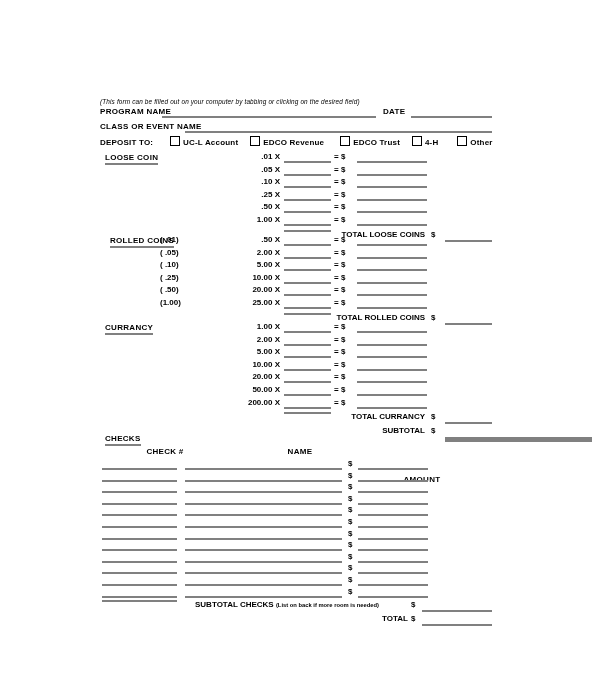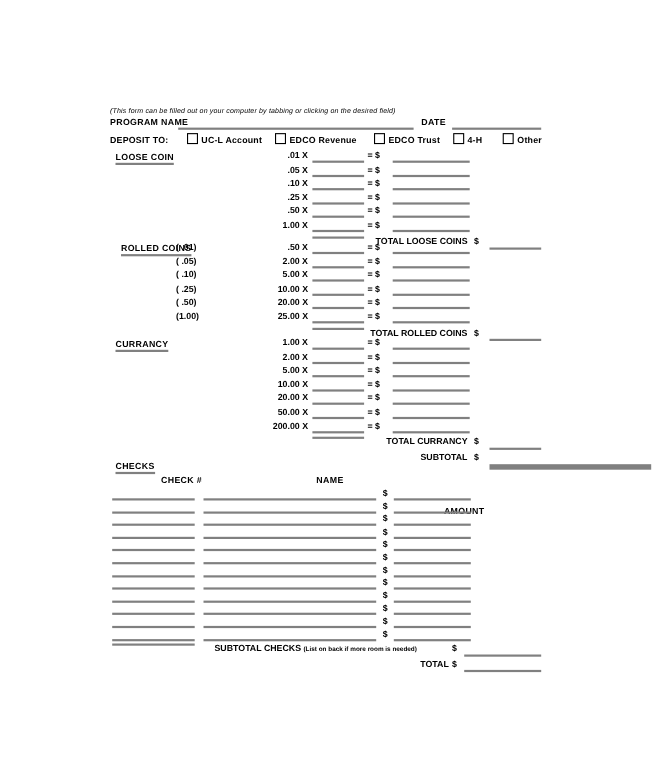--- a/index.html
+++ b/index.html
@@ -268,20 +268,24 @@
 
     <div class="note">(This form can be filled out on your computer by tabbing or clicking on the desired field)</div>
 
     <div class="field-row">
       <span class="lbl" style="left:0;">PROGRAM NAME</span>
       <span class="rule" style="left:62px;width:214px;"></span>
       <span class="lbl" style="left:283px;">DATE</span>
       <span class="rule" style="left:311px;width:81px;"></span>
     </div>
 
+    <div class="field-row">
+      <span class="lbl" style="left:0;">CLASS OR EVENT NAME</span>
+      <span class="rule" style="left:85px;width:307px;"></span>
+    </div>
 
 
     <div class="deposit-row">
       <span class="lbl">DEPOSIT TO:</span>
 
       <span class="cbx-group" style="left:70px;">
         <span class="cbx-item">
           <span class="cbx"></span><span class="ctext">UC-L Account</span>
         </span>
         <span style="display:inline-block;width:7px;"></span>

